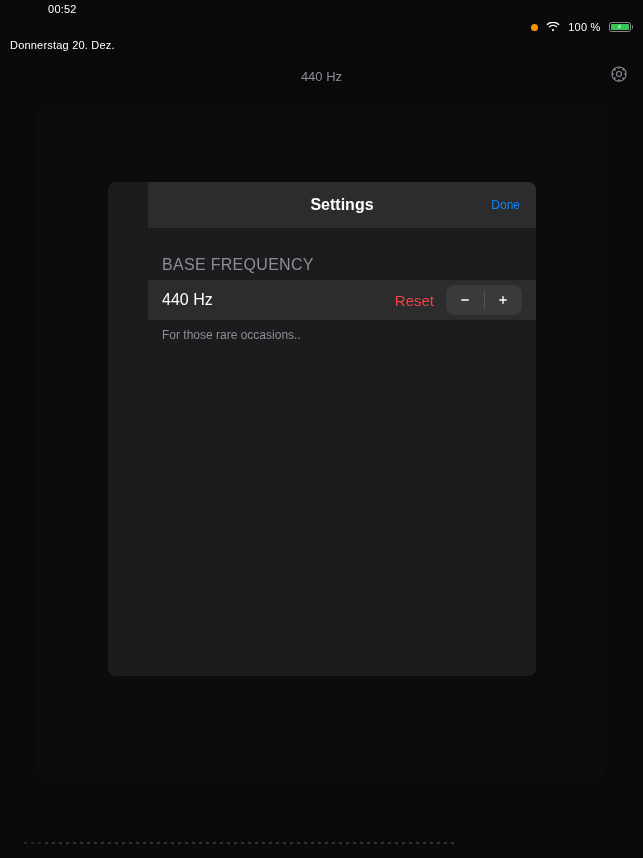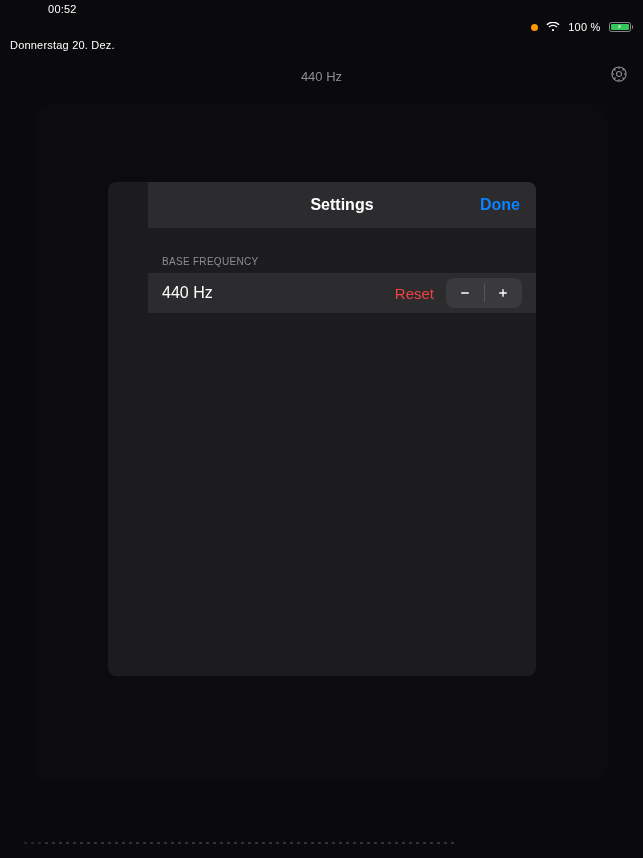--- a/index.html
+++ b/index.html
@@ -133,31 +133,31 @@
     }
     .modal-title {
       font-size: 16px;
       font-weight: 600;
       color: #fff;
     }
     .done-btn {
       position: absolute;
       right: 16px;
       color: #0a84ff;
-      font-size: 16px;
-      font-weight: 700;
+      font-size: 12px;
+      font-weight: 400;
       cursor: pointer;
     }
     .modal-body {
       flex: 1;
       overflow: hidden;
     }
     .section-header {
       padding: 28px 14px 6px 14px;
-      font-size: 10px;
+      font-size: 16px;
       color: #8e8e93;
       letter-spacing: 0.3px;
     }
     .row {
       background: #2c2c2e;
       display: flex;
       align-items: center;
       padding: 0 14px;
       height: 40px;
       gap: 12px;
@@ -283,20 +283,21 @@
         </div>
         <div class="stepper-sep"></div>
         <div class="stepper-btn">
           <svg width="14" height="14" viewBox="0 0 14 14">
             <rect x="3" y="6.3" width="8" height="1.4" rx="0.7" fill="#fff"></rect>
             <rect x="6.3" y="3" width="1.4" height="8" rx="0.7" fill="#fff"></rect>
           </svg>
         </div>
       </div>
     </div>
+    <div class="section-footer">For those rare occasions..</div>
   </div>
 </div>
 
 <div class="dots">
   <span class="dot faint"></span>
     <span class="dot faint"></span>
     <span class="dot faint"></span>
   <span class="dot"></span>
     <span class="dot"></span>
     <span class="dot"></span>

